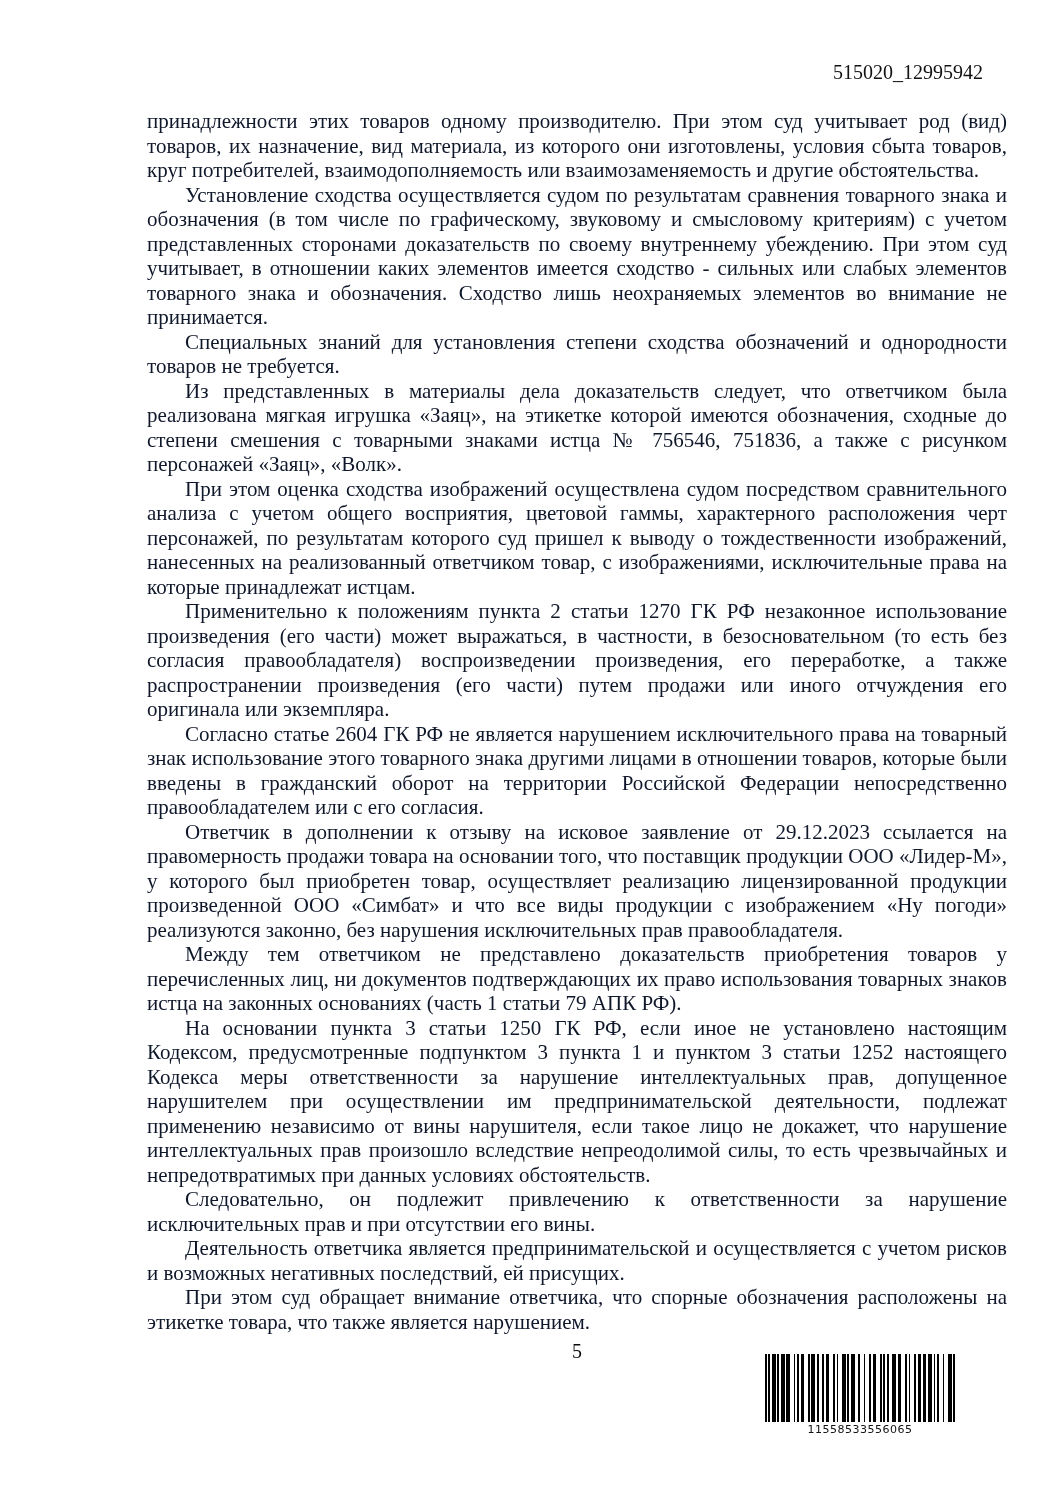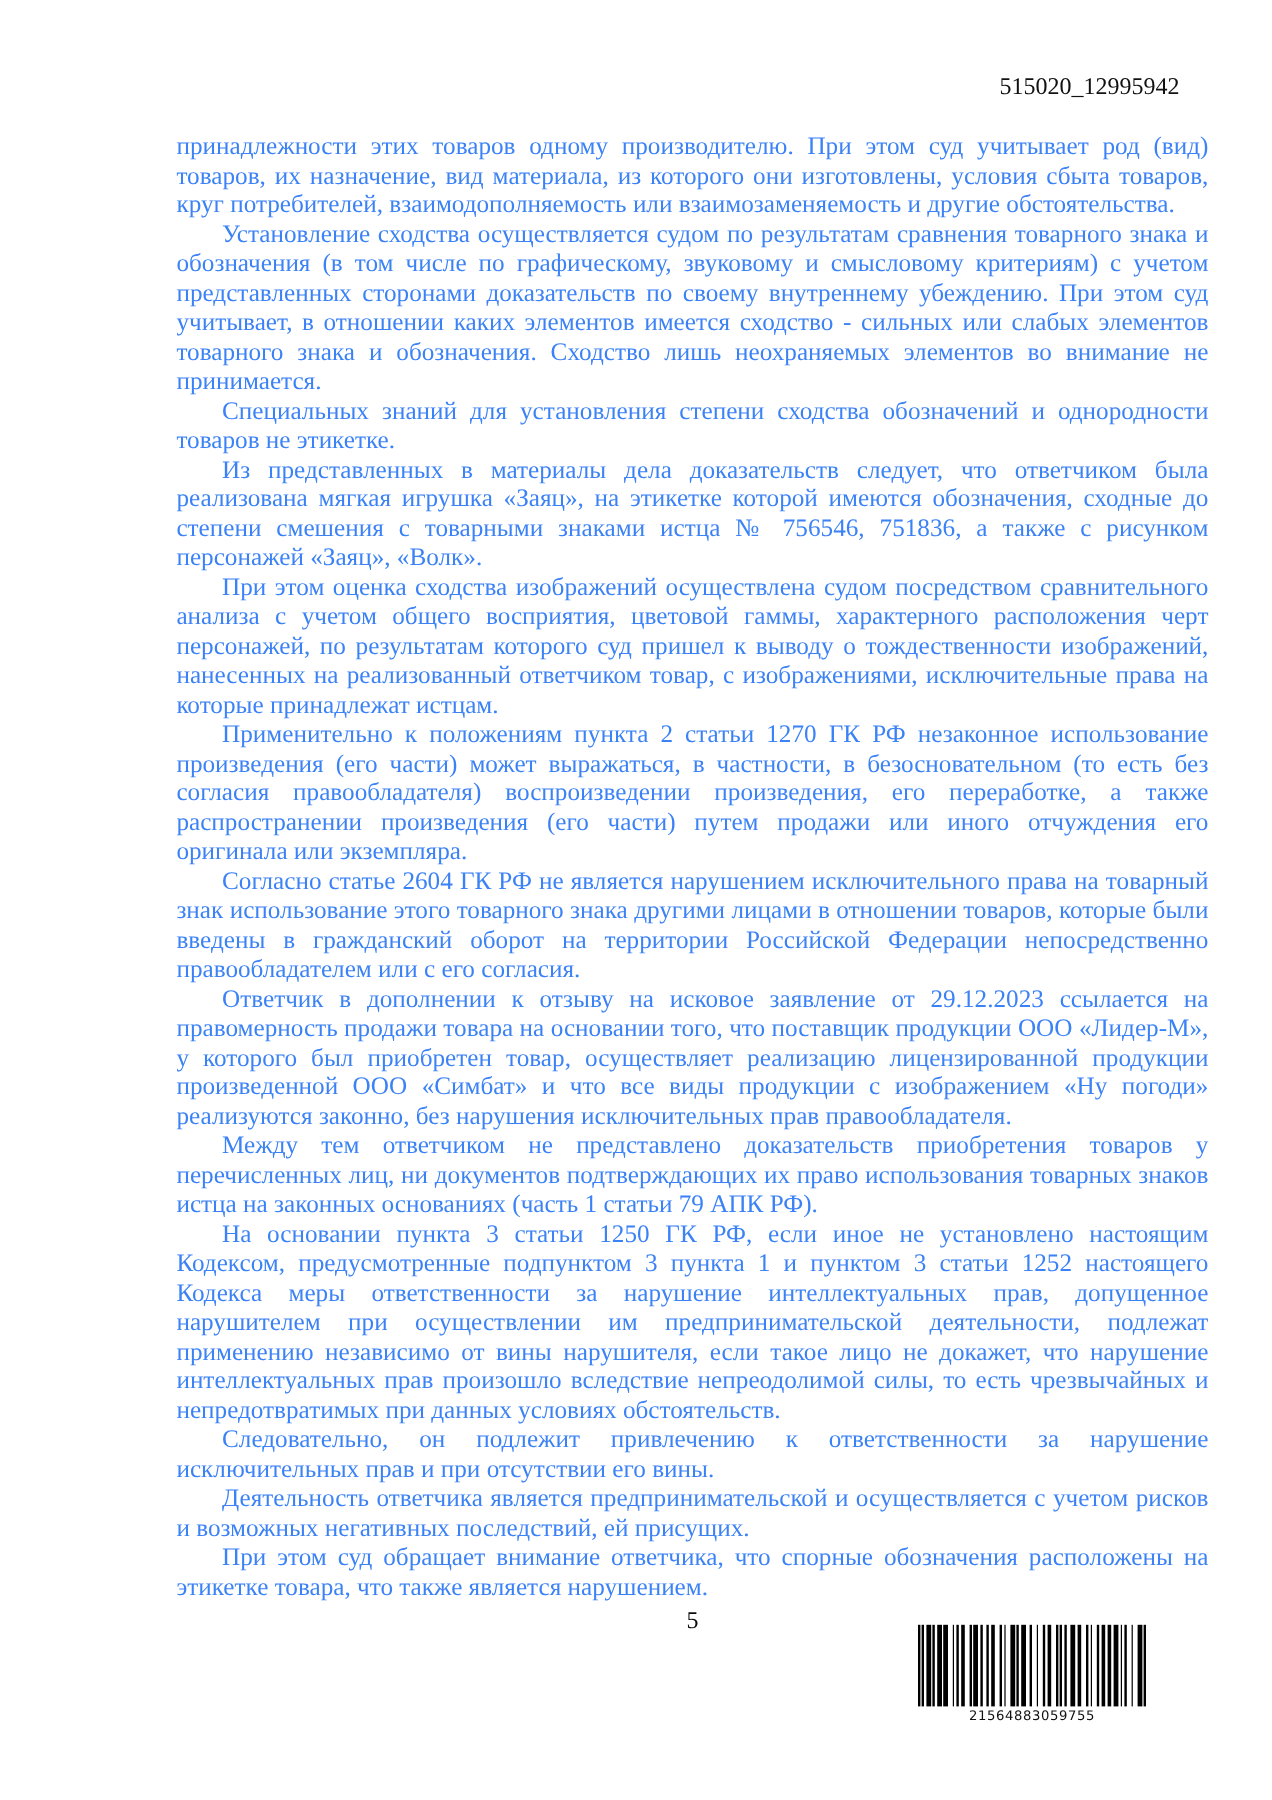--- a/index.html
+++ b/index.html
@@ -25,21 +25,21 @@
     white-space: nowrap;
   }
   .body-text {
     position: absolute;
     left: 147px;
     top: 109px;
     width: 860px;
     font-size: 21px;
     line-height: 24.5px;
     text-align: justify;
-    color: #3b82f6;
+    color: #0f172a;
   }
   .body-text p {
     margin: 0;
     padding: 0;
     text-indent: 38px;
   }
   .body-text p.no-indent {
     text-indent: 0;
   }
   .page-number {
@@ -83,21 +83,21 @@
 </head>
 <body>
 
 <div class="page">
 
   <div class="doc-id">515020_12995942</div>
 
   <div class="body-text">
     <p class="no-indent">принадлежности этих товаров одному производителю. При этом суд учитывает род (вид) товаров, их назначение, вид материала, из которого они изготовлены, условия сбыта товаров, круг потребителей, взаимодополняемость или взаимозаменяемость и другие обстоятельства.</p>
     <p>Установление сходства осуществляется судом по результатам сравнения товарного знака и обозначения (в том числе по графическому, звуковому и смысловому критериям) с учетом представленных сторонами доказательств по своему внутреннему убеждению. При этом суд учитывает, в отношении каких элементов имеется сходство - сильных или слабых элементов товарного знака и обозначения. Сходство лишь неохраняемых элементов во внимание не принимается.</p>
-    <p>Специальных знаний для установления степени сходства обозначений и однородности товаров не этикетке.</p>
+    <p>Специальных знаний для установления степени сходства обозначений и однородности товаров не требуется.</p>
     <p>Из представленных в материалы дела доказательств следует, что ответчиком была реализована мягкая игрушка «Заяц», на этикетке которой имеются обозначения, сходные до степени смешения с товарными знаками истца № 756546, 751836, а также с рисунком персонажей «Заяц», «Волк».</p>
     <p>При этом оценка сходства изображений осуществлена судом посредством сравнительного анализа с учетом общего восприятия, цветовой гаммы, характерного расположения черт персонажей, по результатам которого суд пришел к выводу о тождественности изображений, нанесенных на реализованный ответчиком товар, с изображениями, исключительные права на которые принадлежат истцам.</p>
     <p>Применительно к положениям пункта 2 статьи 1270 ГК РФ незаконное использование произведения (его части) может выражаться, в частности, в безосновательном (то есть без согласия правообладателя) воспроизведении произведения, его переработке, а также распространении произведения (его части) путем продажи или иного отчуждения его оригинала или экземпляра.</p>
     <p>Согласно статье 2604 ГК РФ не является нарушением исключительного права на товарный знак использование этого товарного знака другими лицами в отношении товаров, которые были введены в гражданский оборот на территории Российской Федерации непосредственно правообладателем или с его согласия.</p>
     <p>Ответчик в дополнении к отзыву на исковое заявление от 29.12.2023 ссылается на правомерность продажи товара на основании того, что поставщик продукции ООО «Лидер-М», у которого был приобретен товар, осуществляет реализацию лицензированной продукции произведенной ООО «Симбат» и что все виды продукции с изображением «Ну погоди» реализуются законно, без нарушения исключительных прав правообладателя.</p>
     <p>Между тем ответчиком не представлено доказательств приобретения товаров у перечисленных  лиц, ни документов подтверждающих их право использования товарных знаков истца на законных основаниях (часть 1 статьи 79 АПК РФ).</p>
     <p>На основании пункта 3 статьи 1250 ГК РФ, если иное не установлено настоящим Кодексом, предусмотренные подпунктом 3 пункта 1 и пунктом 3 статьи 1252 настоящего Кодекса меры ответственности за нарушение интеллектуальных прав, допущенное нарушителем при осуществлении им предпринимательской деятельности, подлежат применению независимо от вины нарушителя, если такое лицо не докажет, что нарушение интеллектуальных прав произошло вследствие непреодолимой силы, то есть чрезвычайных и непредотвратимых при данных условиях обстоятельств.</p>
     <p>Следовательно, он подлежит привлечению к ответственности за нарушение исключительных прав и при отсутствии его вины.</p>
     <p>Деятельность ответчика является предпринимательской и осуществляется с учетом рисков и возможных негативных последствий, ей присущих.</p>
     <p>При этом суд обращает внимание ответчика, что спорные обозначения расположены на этикетке товара, что также является нарушением.</p>
@@ -178,16 +178,16 @@
         <div class="bc-el" style="width: 1.8px; background: rgb(0, 0, 0);"></div>
         <div class="bc-el" style="width: 1.8px; background: transparent;"></div>
         <div class="bc-el" style="width: 1.8px; background: rgb(0, 0, 0);"></div>
         <div class="bc-el" style="width: 3.6px; background: transparent;"></div>
         <div class="bc-el" style="width: 1.8px; background: rgb(0, 0, 0);"></div>
         <div class="bc-el" style="width: 3.6px; background: transparent;"></div>
         <div class="bc-el" style="width: 3.6px; background: rgb(0, 0, 0);"></div>
         <div class="bc-el" style="width: 1.8px; background: transparent;"></div>
         <div class="bc-el" style="width: 1.8px; background: rgb(0, 0, 0);"></div>
       </div>
-    <div class="barcode-number">21564883059755</div>
+    <div class="barcode-number">11558533556065</div>
   </div>
 
 </div>
 
 </body></html>

